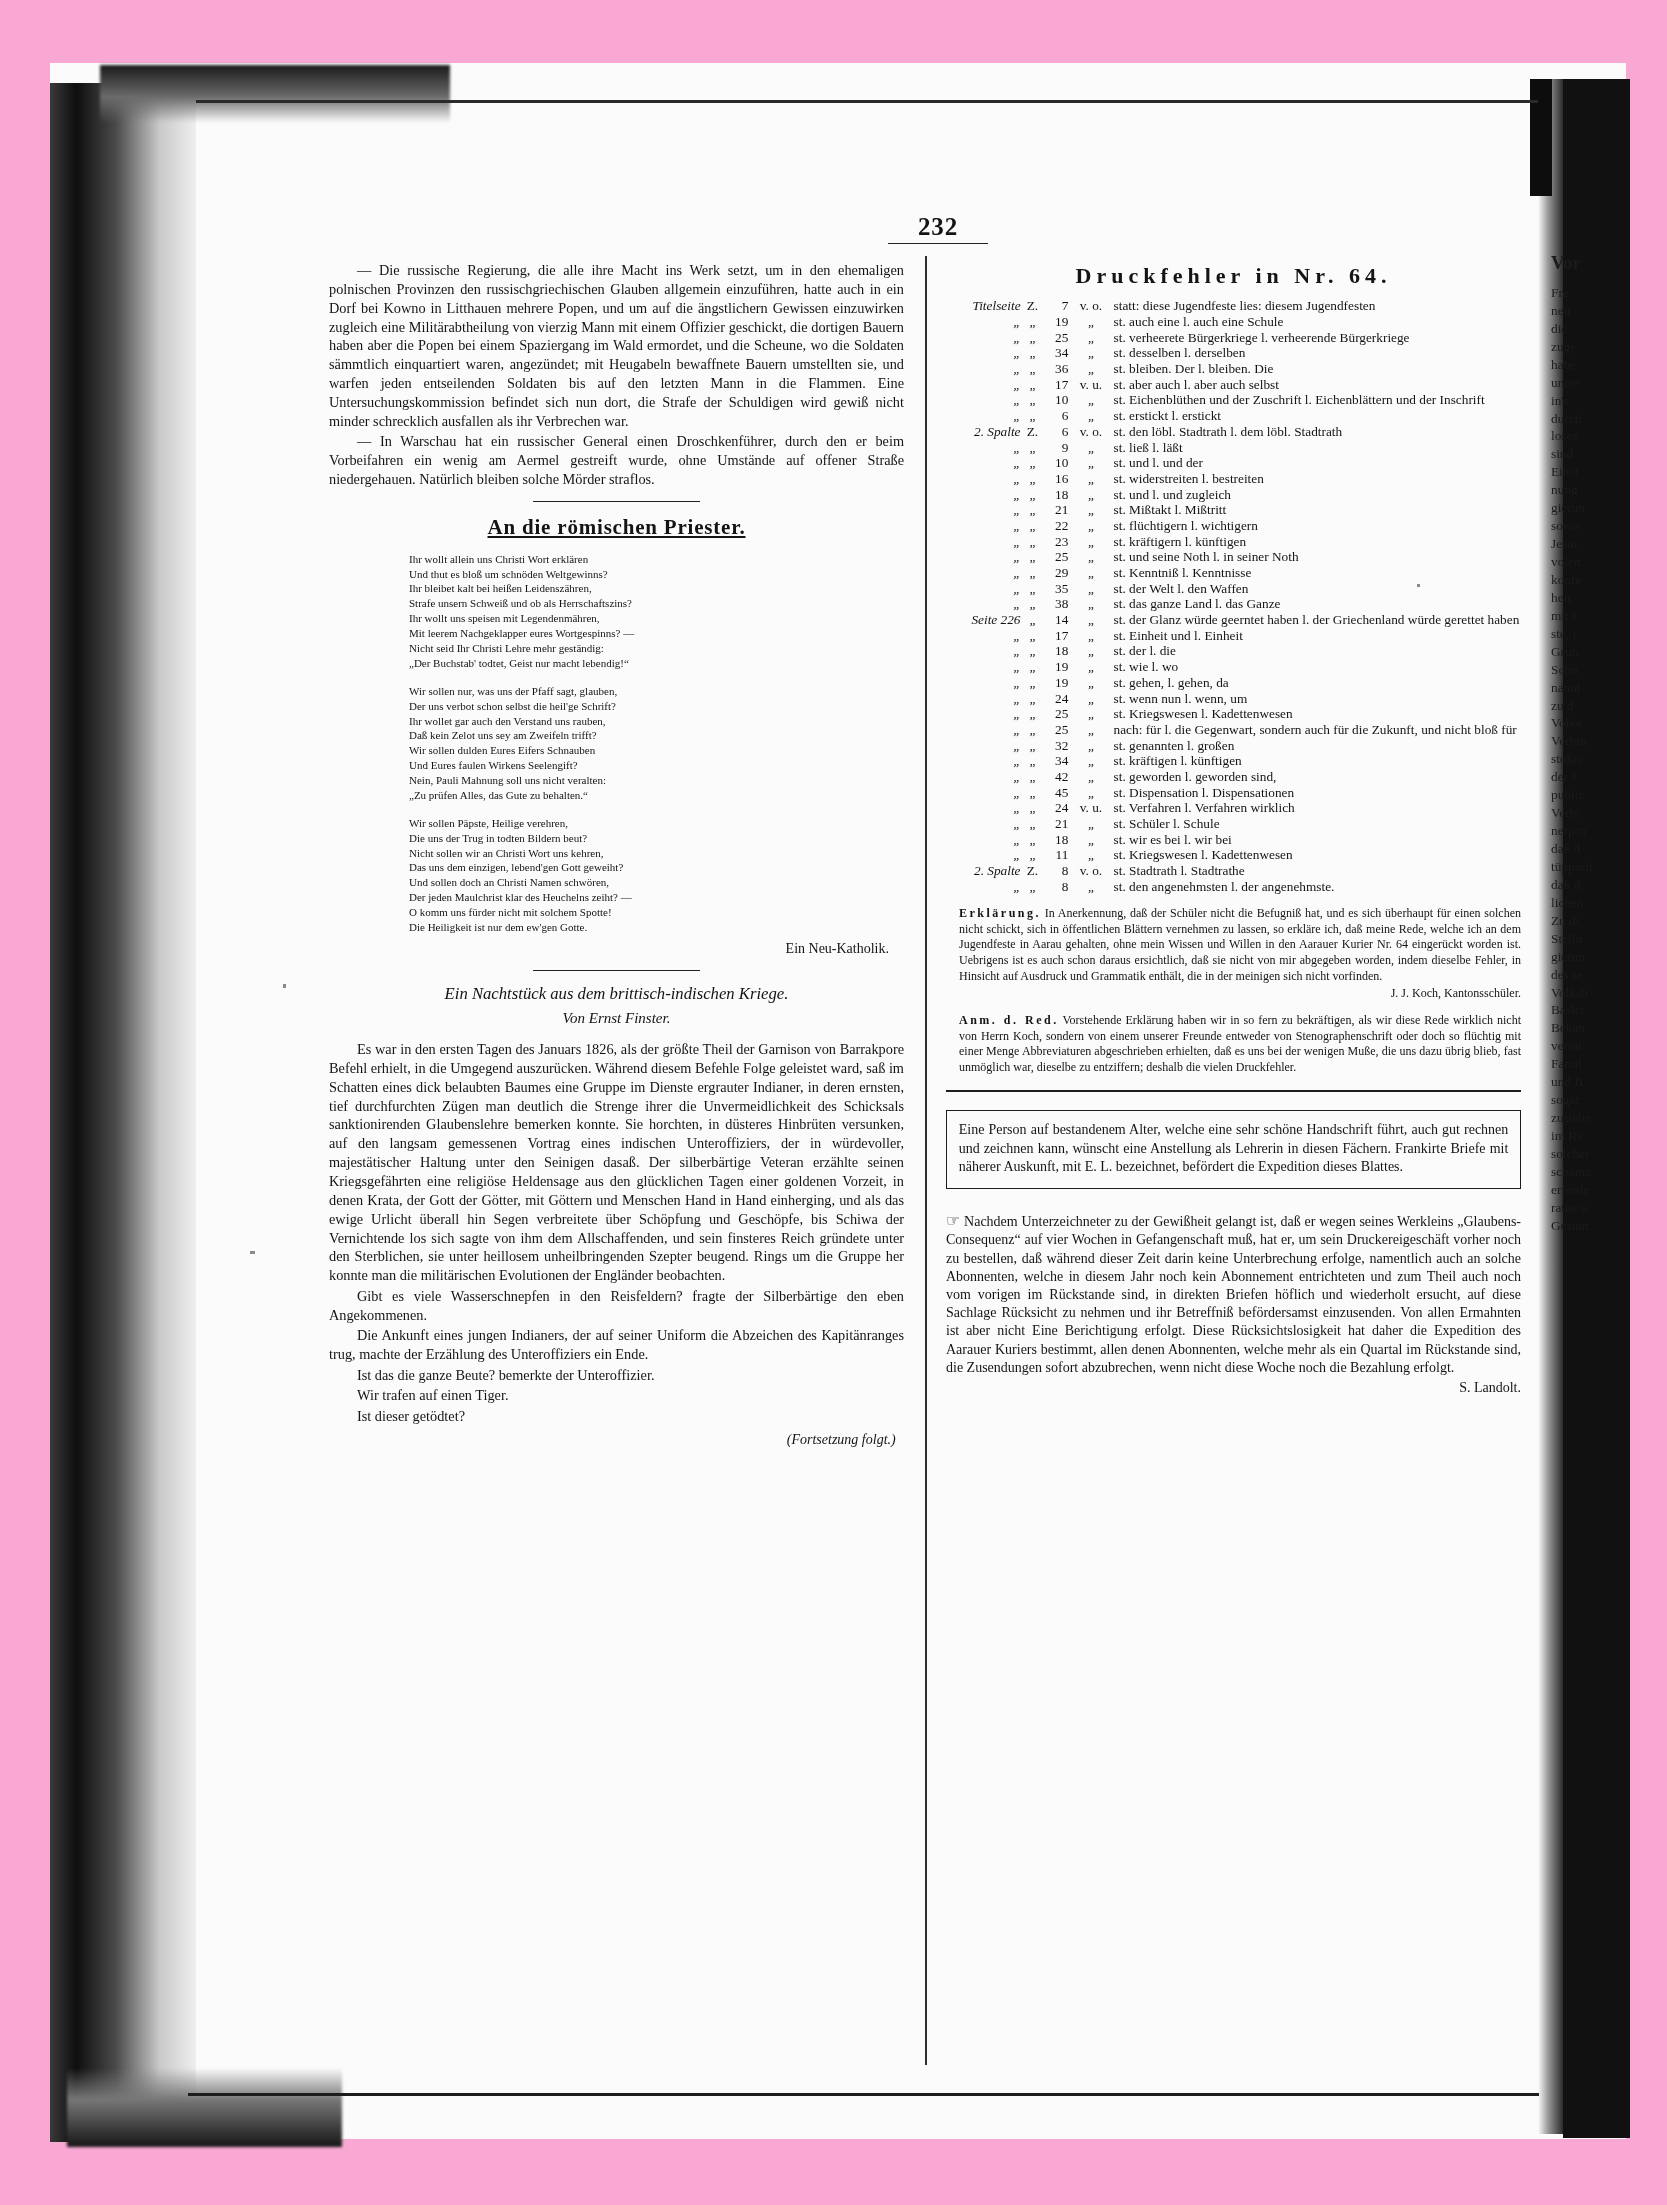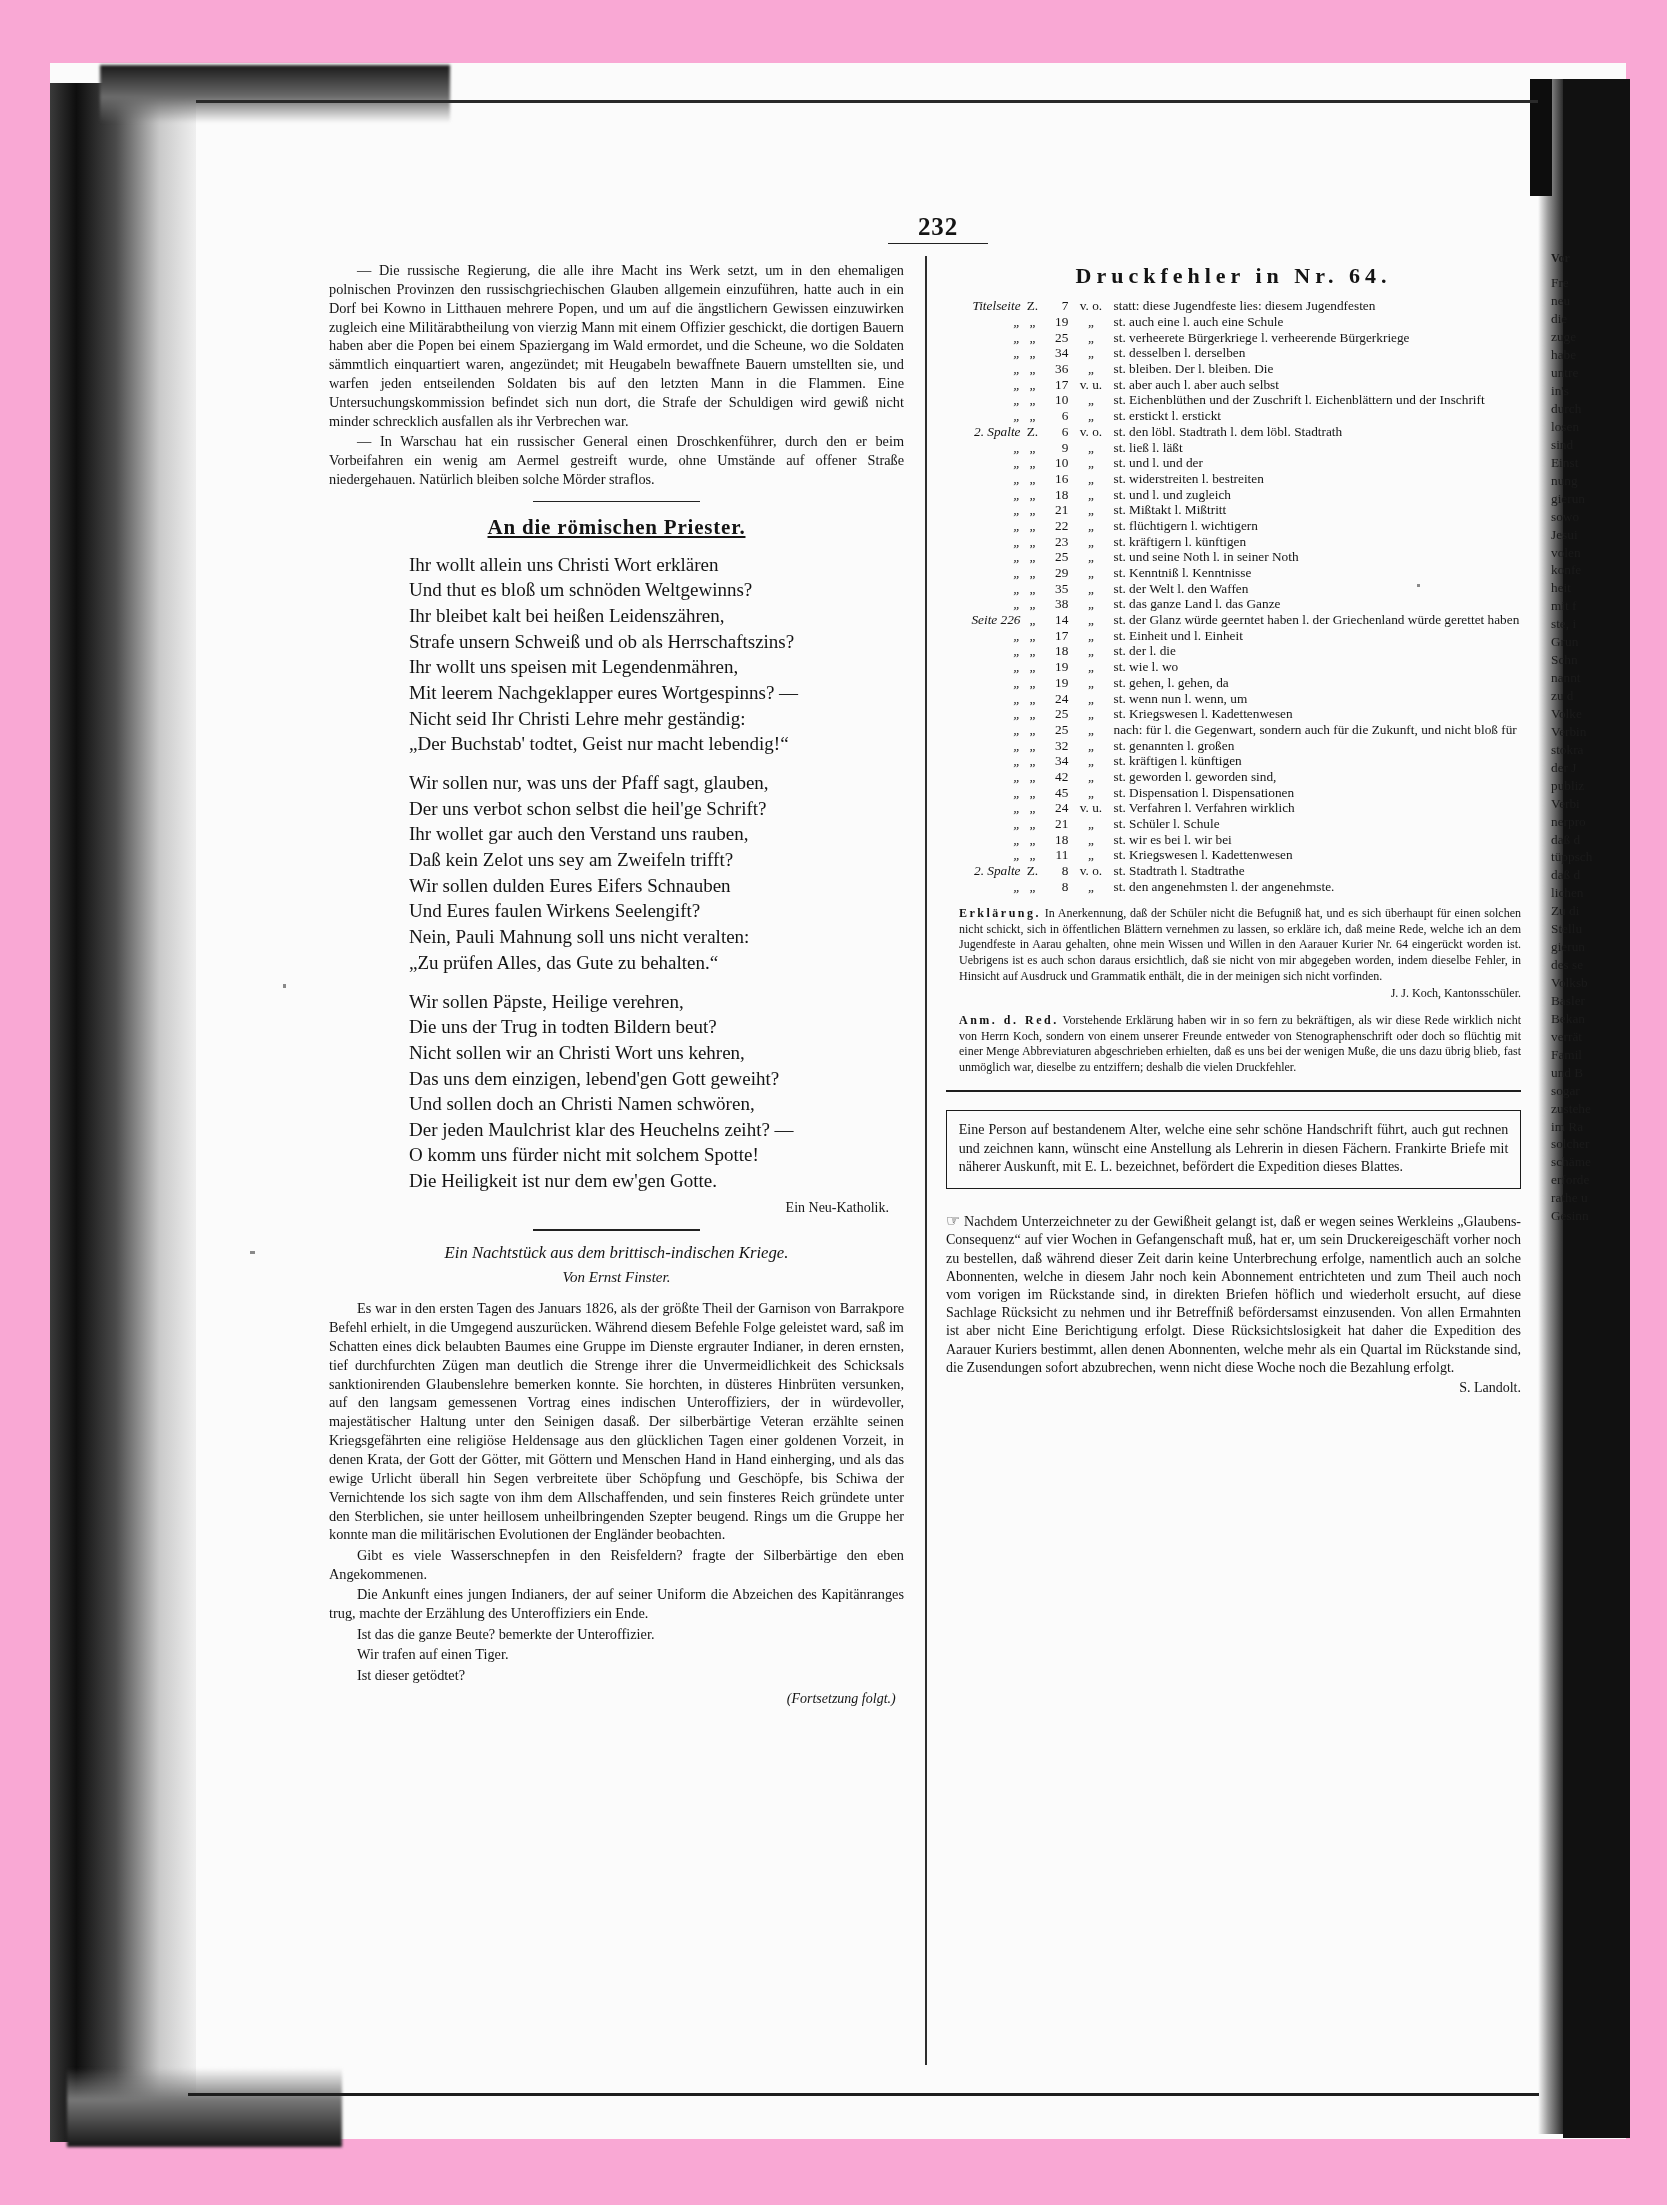--- a/index.html
+++ b/index.html
@@ -163,21 +163,21 @@
   .story-author {
     font-size: 15px;
     text-align: center;
     font-style: italic;
     margin: 1.7px 0 11.7px 0;
   }
 
   .poem {
     margin: 0 0 3.3px 0;
     padding-left: 80px;
-    font-size: 19px;
+    font-size: 11px;
     line-height: 1.35;
   }
   .poem .ln { display: block; white-space: pre; }
   .poem-gap { height: 10px; }
   .poem-sign {
     text-align: right;
     font-size: 14px;
     padding-right: 15px;
     margin-top: 5px;
   }
@@ -246,21 +246,21 @@
     left: 1551px; top: 250px;
     width: 100px;
     font-size: 13.3px;
     line-height: 1.35;
     color: #1b1b1b;
     overflow: hidden;
     height: 1734px;
   }
   .bleed .bhead {
     font-weight: bold;
-    font-size: 12px;
+    font-size: 19px;
     margin-bottom: 8.3px;
   }
   .bleed .bline { white-space: nowrap; }
 
   
   .speck {
     position: absolute;
     background: #2b2b2b;
     opacity: .55;
   }

